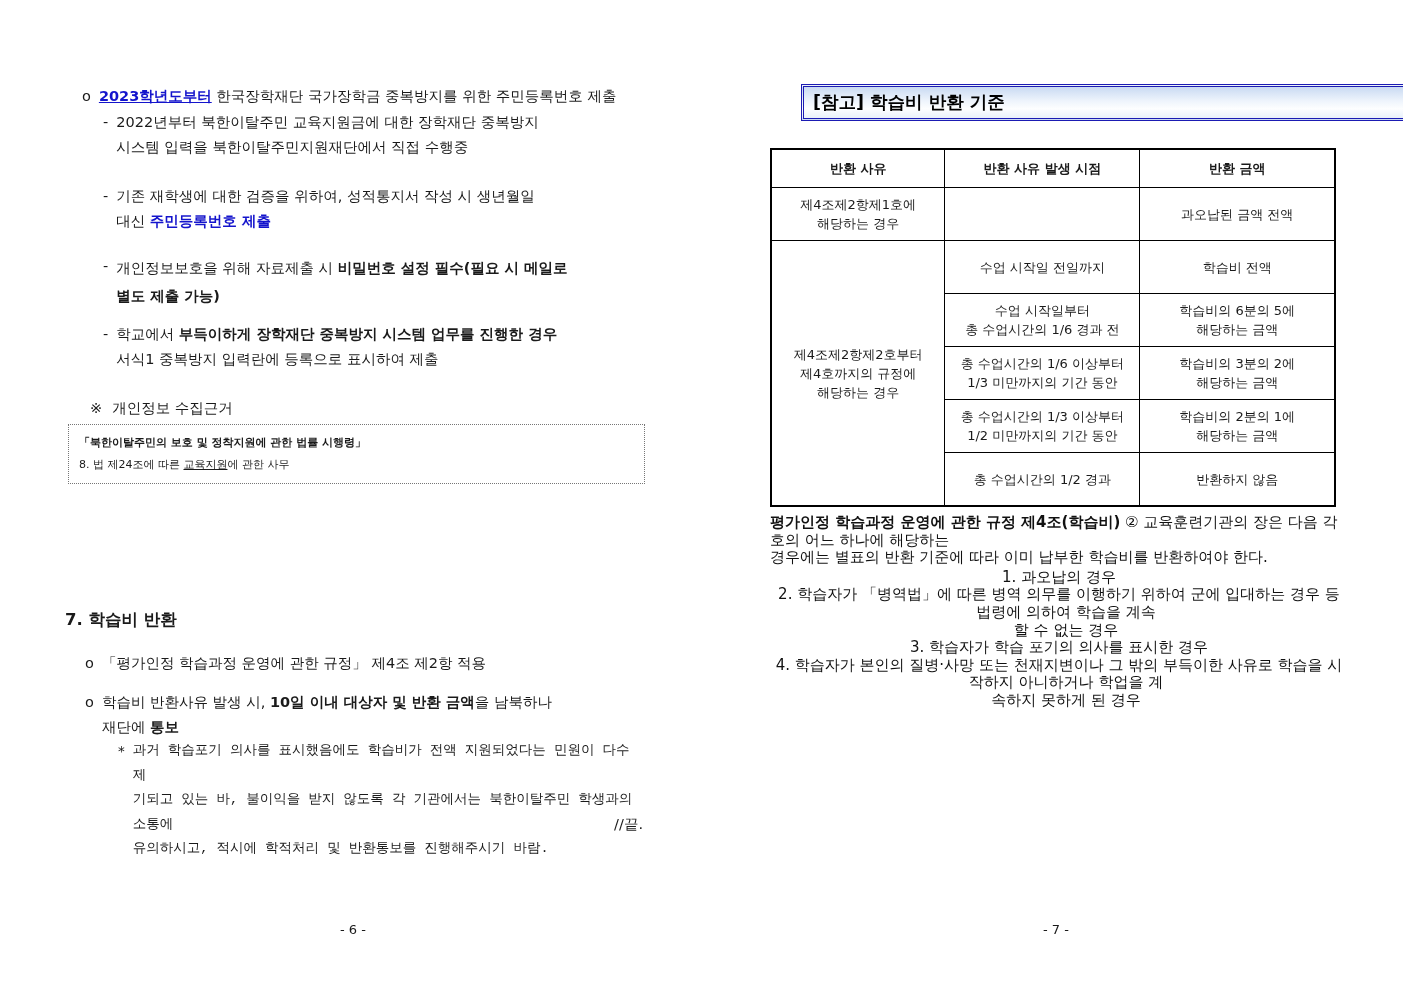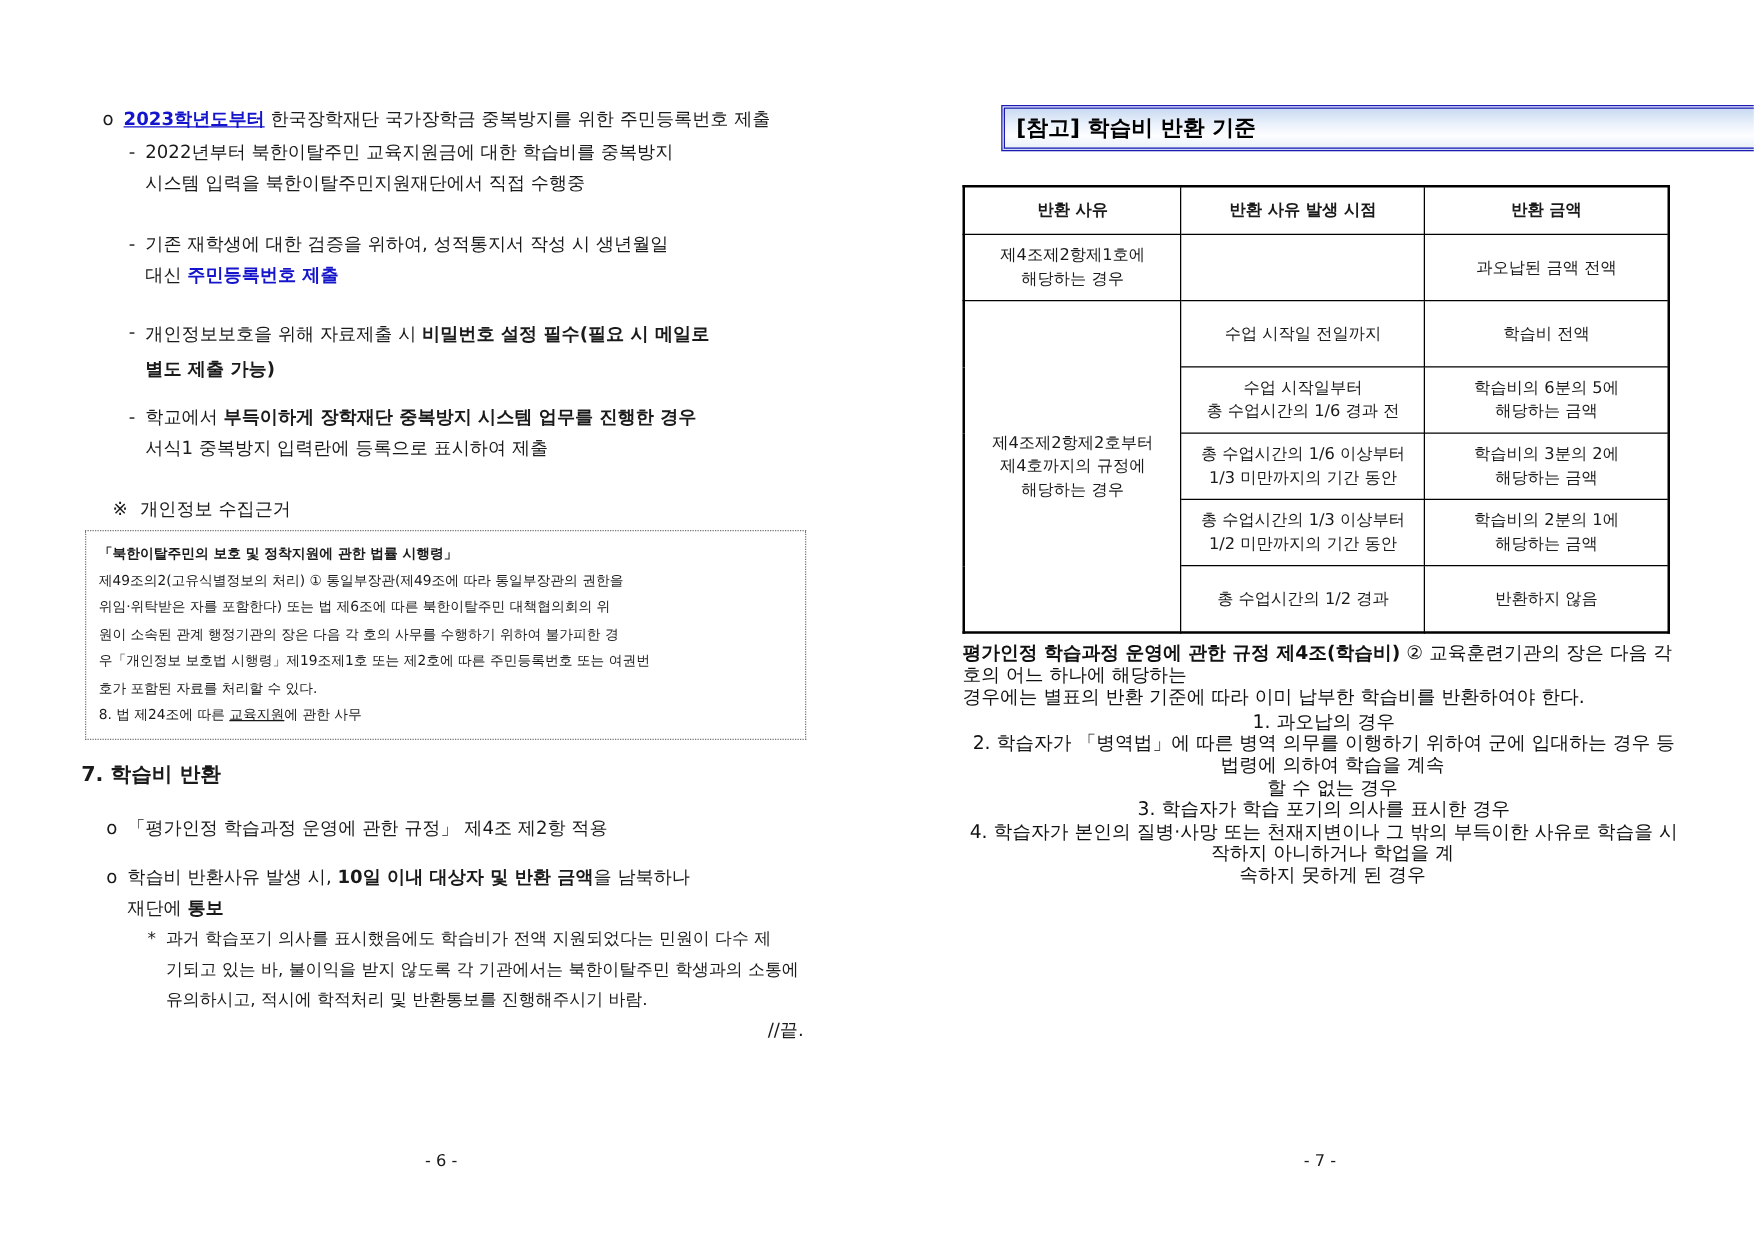--- a/index.html
+++ b/index.html
@@ -29,21 +29,21 @@
   #lbox{
     left:68px;top:424px;width:577px;box-sizing:border-box;
     border:1px dotted #767676;padding:7px 10px 8px 10px;
     font-size:11px;line-height:21.5px;
   }
   #lbox .title{font-weight:bold;}
   #lh7{left:65px;top:609px;font-size:16.5px;font-weight:bold;}
   #lb1{left:85px;top:651px;width:565px;}
   #lb2{left:85px;top:690px;width:568px;}
   #lstar{left:118px;top:739px;width:532px;font-size:13.5px;}
-  #lstar .txt{line-height:24.5px;}
+  #lstar .txt{line-height:24.5px;font-family:Liberation Mono, monospace;}
   #lend{left:65px;top:815px;width:578px;text-align:right;font-size:14.5px;}
   .pgno{width:580px;text-align:center;font-size:13px;color:#1a1a1a;top:922px;}
   #lpg{left:63px;}
   #rpg{left:766px;}
   
   #banner{
     left:801px;top:84px;width:689px;box-sizing:border-box;
     border:3px double #1b1bb3;
     background:linear-gradient(180deg,#c9daf2 0%,#eef4fc 45%,#fdfeff 70%,#e9f1fa 100%);
     padding:3px 9px 4px 9px;font-size:17.5px;font-weight:bold;color:#000;
@@ -71,21 +71,21 @@
 
   <div>
 
     <div id="l1" class="abs li">
       <span class="mk">o</span>
       <span class="txt"><span class="blue-u">2023학년도부터</span><span> 한국장학재단 국가장학금 중복방지를 위한 주민등록번호 제출</span></span>
     </div>
 
     <div id="ls1" class="abs li">
       <span class="mk">-</span>
-      <span class="txt">2022년부터 북한이탈주민 교육지원금에 대한 학습비를 중복방지
+      <span class="txt">2022년부터 북한이탈주민 교육지원금에 대한 장학재단 중복방지
 시스템 입력을 북한이탈주민지원재단에서 직접 수행중</span>
     </div>
 
     <div id="ls2" class="abs li">
       <span class="mk">-</span>
       <span class="txt"><span>기존 재학생에 대한 검증을 위하여, 성적통지서 작성 시 생년월일
 대신 </span><span class="blue">주민등록번호 제출</span></span>
     </div>
 
     <div id="ls3" class="abs li">
@@ -100,25 +100,20 @@
 서식1 중복방지 입력란에 등록으로 표시하여 제출</span></span>
     </div>
 
     <div id="lref" class="abs li">
       <span class="mk">※</span>
       <span class="txt">개인정보 수집근거</span>
     </div>
 
     <div id="lbox" class="abs">
       <div class="title">「북한이탈주민의 보호 및 정착지원에 관한 법률 시행령」</div>
-      <div class="pre">제49조의2(고유식별정보의 처리) ① 통일부장관(제49조에 따라 통일부장관의 권한을
-위임·위탁받은 자를 포함한다) 또는 법 제6조에 따른 북한이탈주민 대책협의회의 위
-원이 소속된 관계 행정기관의 장은 다음 각 호의 사무를 수행하기 위하여 불가피한 경
-우「개인정보 보호법 시행령」제19조제1호 또는 제2호에 따른 주민등록번호 또는 여권번
-호가 포함된 자료를 처리할 수 있다.</div>
       <div><span>8. 법 제24조에 따른 </span><span class="u">교육지원</span><span>에 관한 사무</span></div>
     </div>
 
     <div id="lh7" class="abs">7. 학습비 반환</div>
 
     <div id="lb1" class="abs li">
       <span class="mk">o</span>
       <span class="txt">「평가인정 학습과정 운영에 관한 규정」 제4조 제2항 적용</span>
     </div>
 

